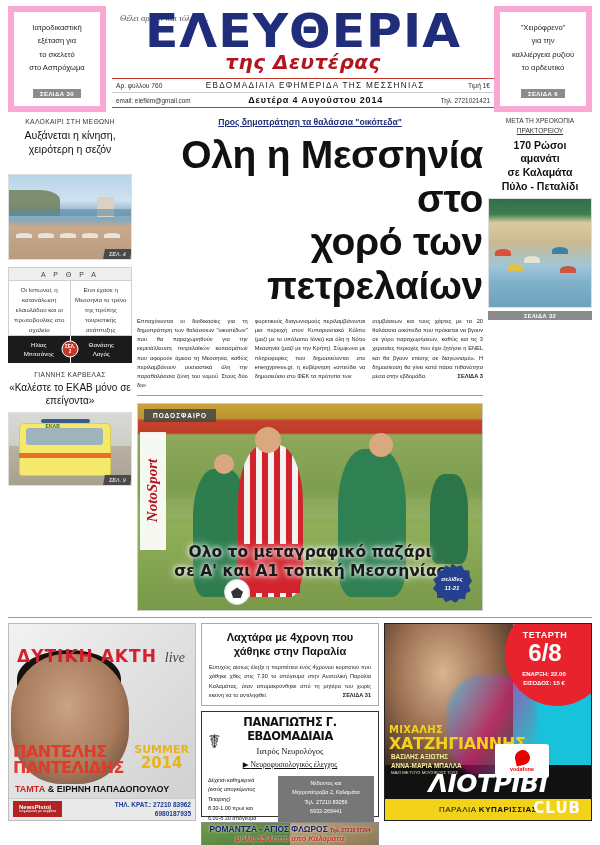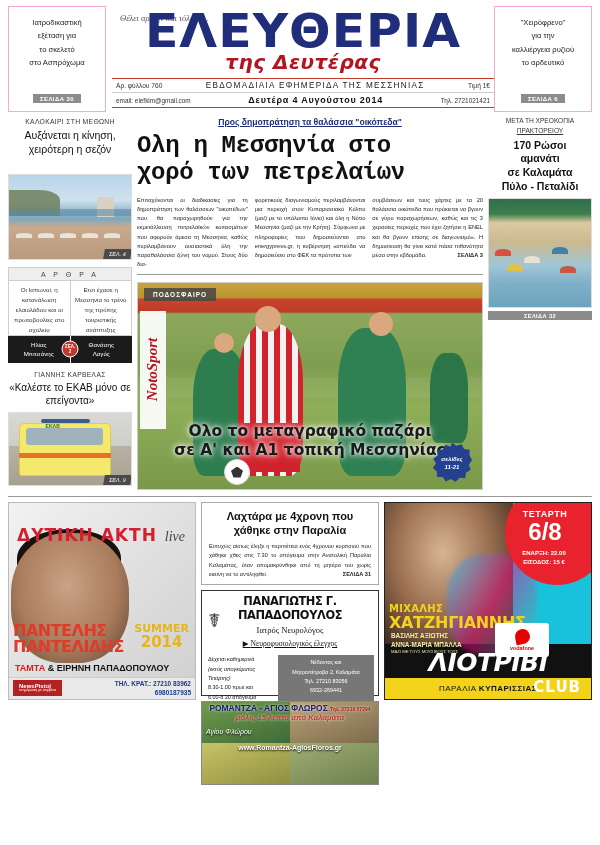--- a/index.html
+++ b/index.html
@@ -8,21 +8,21 @@
     background: #ffffff;
     font-family: "Liberation Sans", sans-serif;
     overflow: hidden;
     position: relative;
   }
   .page { width: 600px; height: 845px; position: relative; background:#fff; }
 
   
   .masthead { display: flex; height: 112px; padding: 6px 8px 0 8px; }
   .ear {
-    width: 98px; border: 1px solid #f9a8d4; background:#fff;
+    width: 98px; border: 6px solid #f9a8d4; background:#fff;
     display: flex; flex-direction: column; align-items: center;
     justify-content: flex-start; padding: 9px 4px 4px 4px;
   }
   .ear-text {
     font-size: 7.6px; line-height: 1.75; text-align: center; color:#222;
   }
   .ear-page {
     margin-top: auto; margin-bottom: 4px;
     background: #8c8c8c; color:#fff; font-size:6px; letter-spacing:.4px;
     padding: 1.5px 7px; font-weight:bold;
@@ -160,22 +160,22 @@
   .amb-txt {
     position:absolute; left:30%; top:14%; font-size:5px; font-weight:bold; color:#2b6b3a;
   }
 
   
   .head-kicker {
     text-align:center; font-size:8.6px; font-weight:bold; color:#1f2d7a;
     text-decoration: underline; padding: 1px 0 6px 0;
   }
   .headline {
-    text-align:left; font-family:Liberation Mono, monospace;
-    font-weight:bold; font-size: 24px; line-height:1.12; color:#111;
+    text-align:right; font-family:Liberation Sans, sans-serif;
+    font-weight:bold; font-size: 39px; line-height:1.12; color:#111;
     letter-spacing:-0.3px;
   }
   .body-cols {
     display:flex; gap:7px; margin-top:9px; padding-bottom:4px;
     border-bottom: 1px solid #999;
   }
   .body-col {
     flex:1; font-size:5.7px; line-height:1.62; color:#222;
     text-align: justify;
   }
@@ -686,21 +686,21 @@
             <div>Λαχτάρα με 4χρονη που</div>
             <div>χάθηκε στην Παραλία</div>
           </div>
           <div class="an-body">
             <span>Ευτυχώς αίσιως έληξε η περιπέτεια ενός 4χρονου κοριτσιού που χάθηκε χθες στις 7.30 το απόγευμα στην Ανατολική Παραλία Καλαμάτας, όταν απομακρύνθηκε από τη μητέρα του χωρίς εκείνη να το αντιληφθεί.</span>
             <span class="sel">ΣΕΛΙΔΑ 31</span>
           </div>
         </div>
 
         <div class="ad-doctor">
-          <div class="dr-name">ΠΑΝΑΓΙΩΤΗΣ Γ. ΠΑΠΑΔΟΠΟΥΛΟΣ</div>
+          <div class="dr-name">ΠΑΝΑΓΙΩΤΗΣ Γ. ΕΒΔΟΜΑΔΙΑΙΑ</div>
           <div class="dr-caduceus">☤</div>
           <div class="dr-spec">Ιατρός Νευρολόγος</div>
           <div class="dr-sub">▶ <span>Νευροφυσιολογικός έλεγχος</span></div>
           <div class="dr-cols">
             <div class="dr-left">
               <div>Δέχεται καθημερινά</div>
               <div class="it">(εκτός απογεύματος Τετάρτης)</div>
               <div>8.30-1.00 πρωί και</div>
               <div>6.00-8.30 απόγευμα</div>
             </div>

